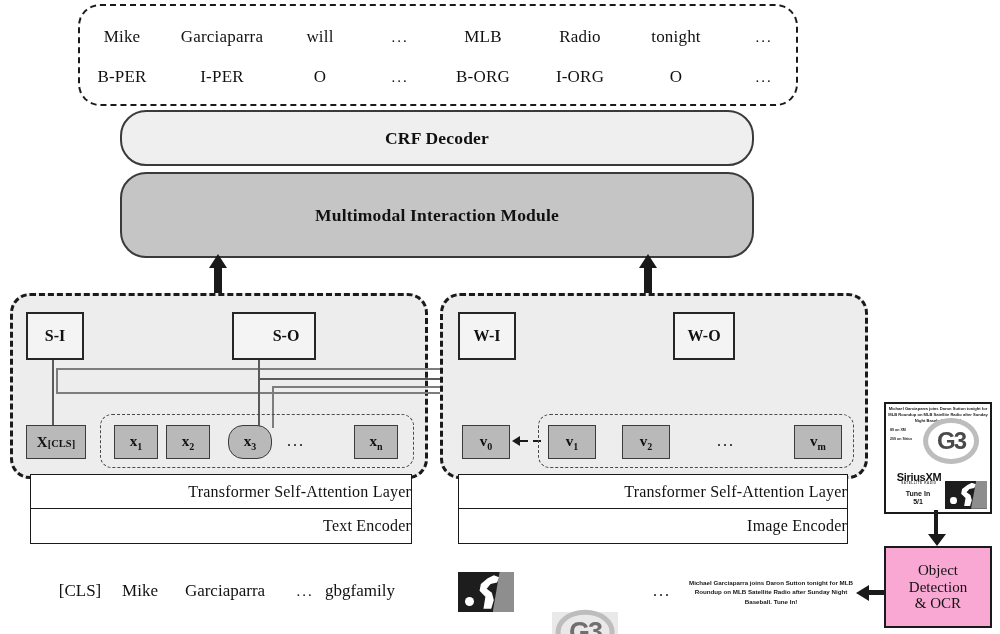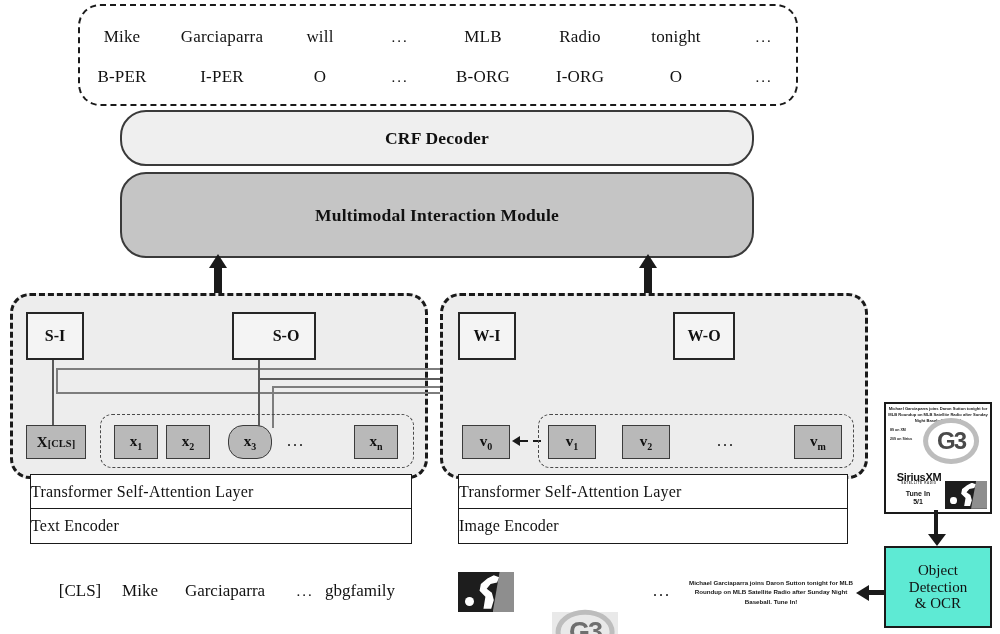--- a/index.html
+++ b/index.html
@@ -51,21 +51,21 @@
     font-size:15px;font-weight:700;
   }
   .embox sub{font-size:10px;font-weight:700;}
   .embox .cls{font-size:10.5px;font-weight:700;}
   .dashgroup{border:1.8px dashed #4a4a4a;border-radius:12px;}
   .ell{font-size:16px;letter-spacing:2px;color:#111;text-align:center;}
 
   
   .enc-stack{border:1.8px solid #1a1a1a;background:#fff;}
   .enc-row{
-    display:flex;align-items:center;justify-content:flex-start;
+    display:flex;align-items:center;justify-content:flex-end;
     font-size:16px;letter-spacing:.2px;
   }
   .enc-row.top{border-bottom:1.6px solid #1a1a1a;}
 
   
   #raw-text{left:10px;top:576px;width:412px;height:30px;display:flex;align-items:center;}
   .rawtok{font-size:17px;text-align:center;}
 
   
   #raw-imgs{left:452px;top:570px;width:410px;height:46px;}
@@ -93,21 +93,21 @@
   #src-img{left:884px;top:402px;width:104px;height:108px;border:2px solid #1a1a1a;background:#fff;overflow:hidden;}
   #src-top{position:absolute;left:0;top:0;width:100%;height:58%;border-bottom:2px solid #1a1a1a;background:#fff;overflow:hidden;}
   #src-bot{position:absolute;left:0;top:58%;width:100%;height:42%;background:#fff;overflow:hidden;}
   .tiny-head{font-family:"Liberation Sans",sans-serif;font-weight:700;font-size:4.1px;line-height:1.45;text-align:center;color:#1a1a1a;padding-top:2px;}
   .tiny-left{font-family:"Liberation Sans",sans-serif;font-weight:700;font-size:3.6px;color:#1a1a1a;}
   .sirius{font-family:"Liberation Sans",sans-serif;font-weight:900;font-size:11px;color:#111;letter-spacing:-.3px;}
   .sirius-sub{font-family:"Liberation Sans",sans-serif;font-weight:700;font-size:3px;letter-spacing:.6px;color:#444;}
   .tunein{font-family:"Liberation Sans",sans-serif;font-weight:700;font-size:7px;line-height:1.25;color:#111;text-align:center;}
 
   
-  #od-box{left:884px;top:546px;width:104px;height:78px;border:2px solid #1a1a1a;background:#5eead4;
+  #od-box{left:884px;top:546px;width:104px;height:78px;border:2px solid #1a1a1a;background:#f9a8d4;
     display:flex;align-items:center;justify-content:center;text-align:center;font-size:15px;line-height:1.12;}
 
   .line{position:absolute;background:#7d7d7d;}
   .line.dark{background:#5a5a5a;}
   .line.black{background:#1a1a1a;}
   .ahead-up{position:absolute;width:0;height:0;border-left:5px solid transparent;border-right:5px solid transparent;}
   .ahead-left{position:absolute;width:0;height:0;border-top:5px solid transparent;border-bottom:5px solid transparent;}
   .node-sq{position:absolute;width:11px;height:11px;background:#b4b4b4;border:1px solid #6c6c6c;}
 </style>
 </head>

